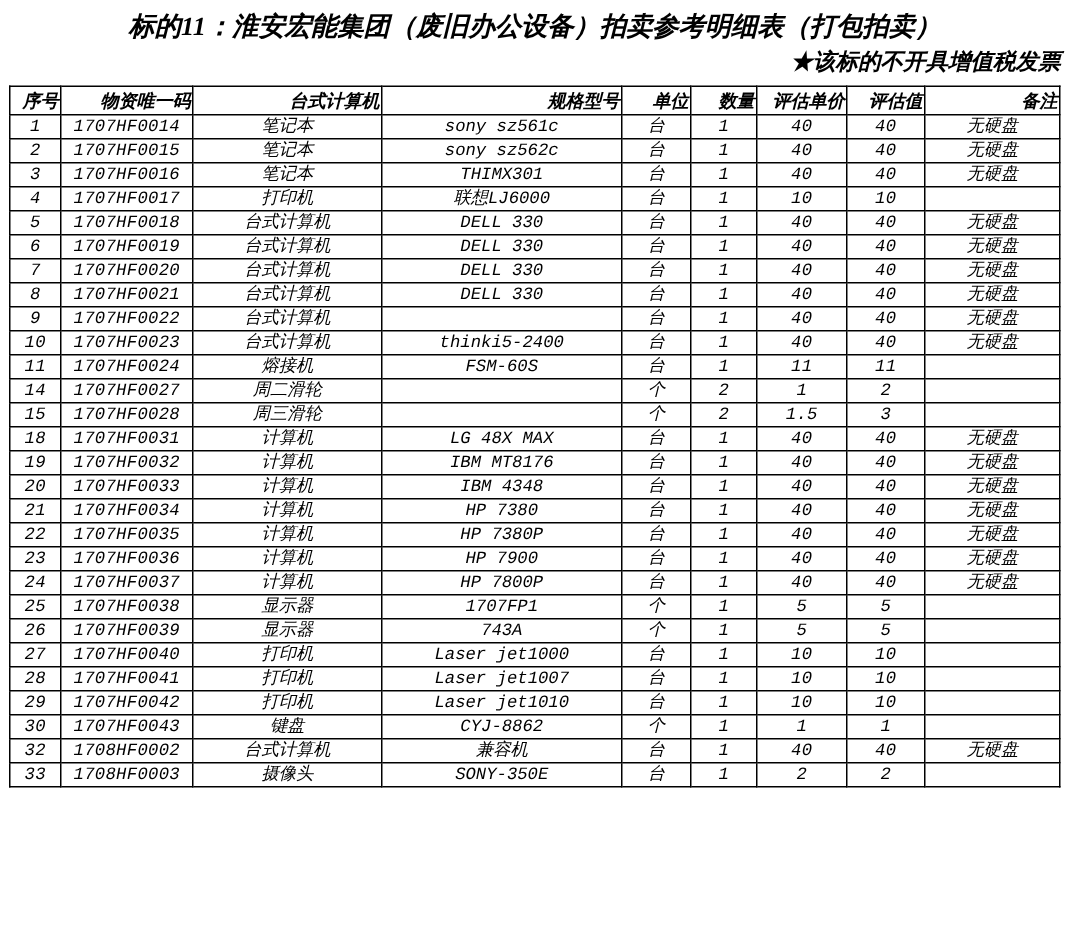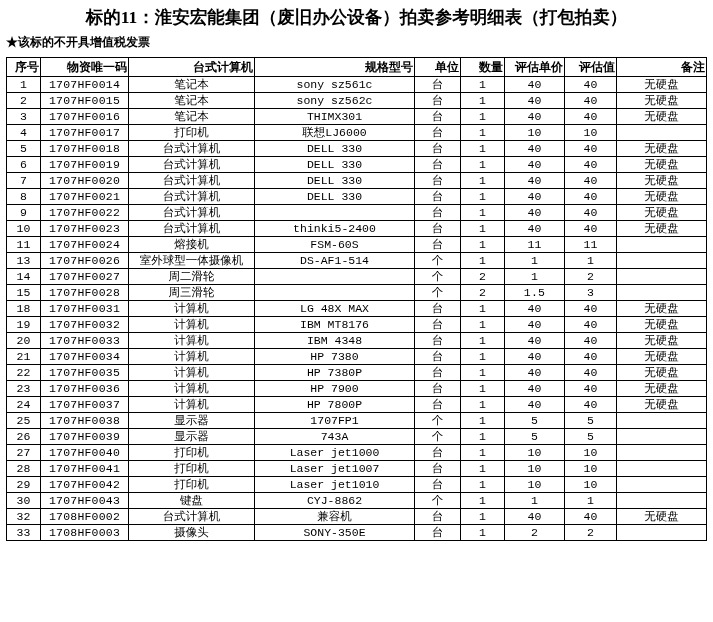--- a/index.html
+++ b/index.html
@@ -11,36 +11,37 @@
     width: 713px;
     height: 622px;
     font-family: "Liberation Serif", "DejaVu Serif", serif;
     color: #000000;
     overflow: hidden;
   }
   .page {
     width: 713px;
     box-sizing: border-box;
     padding: 4px 6px 0 6px;
+    font-style: italic;
   }
   .doc-title {
     font-family: "Liberation Serif", "DejaVu Serif", serif;
     font-size: 17.5px;
     font-weight: bold;
     text-align: center;
     letter-spacing: 0px;
     line-height: 22px;
     white-space: nowrap;
     margin: 2px 0 4px 0;
   }
   .doc-subtitle {
     font-family: "Liberation Serif", "DejaVu Serif", serif;
-    font-size: 12px;
+    font-size: 15px;
     font-weight: bold;
-    text-align: left;
+    text-align: right;
     line-height: 20px;
     margin: 0 0 5px 0;
     white-space: nowrap;
   }
   table.sheet {
     border-collapse: collapse;
     width: 700px;
     margin: 0 auto;
     table-layout: fixed;
   }
@@ -234,31 +235,20 @@
           <td class="mono">1707HF0024</td>
           <td class="cn">熔接机</td>
           <td class="code">FSM-60S</td>
           <td class="cn">台</td>
           <td class="mono">1</td>
           <td class="mono">11</td>
           <td class="mono">11</td>
           <td class="cn"></td>
         </tr>
         <tr>
-          <td class="mono">13</td>
-          <td class="mono">1707HF0026</td>
-          <td class="cn">室外球型一体摄像机</td>
-          <td class="code">DS-AF1-514</td>
-          <td class="cn">个</td>
-          <td class="mono">1</td>
-          <td class="mono">1</td>
-          <td class="mono">1</td>
-          <td class="cn"></td>
-        </tr>
-        <tr>
           <td class="mono">14</td>
           <td class="mono">1707HF0027</td>
           <td class="cn">周二滑轮</td>
           <td class="code"></td>
           <td class="cn">个</td>
           <td class="mono">2</td>
           <td class="mono">1</td>
           <td class="mono">2</td>
           <td class="cn"></td>
         </tr>

